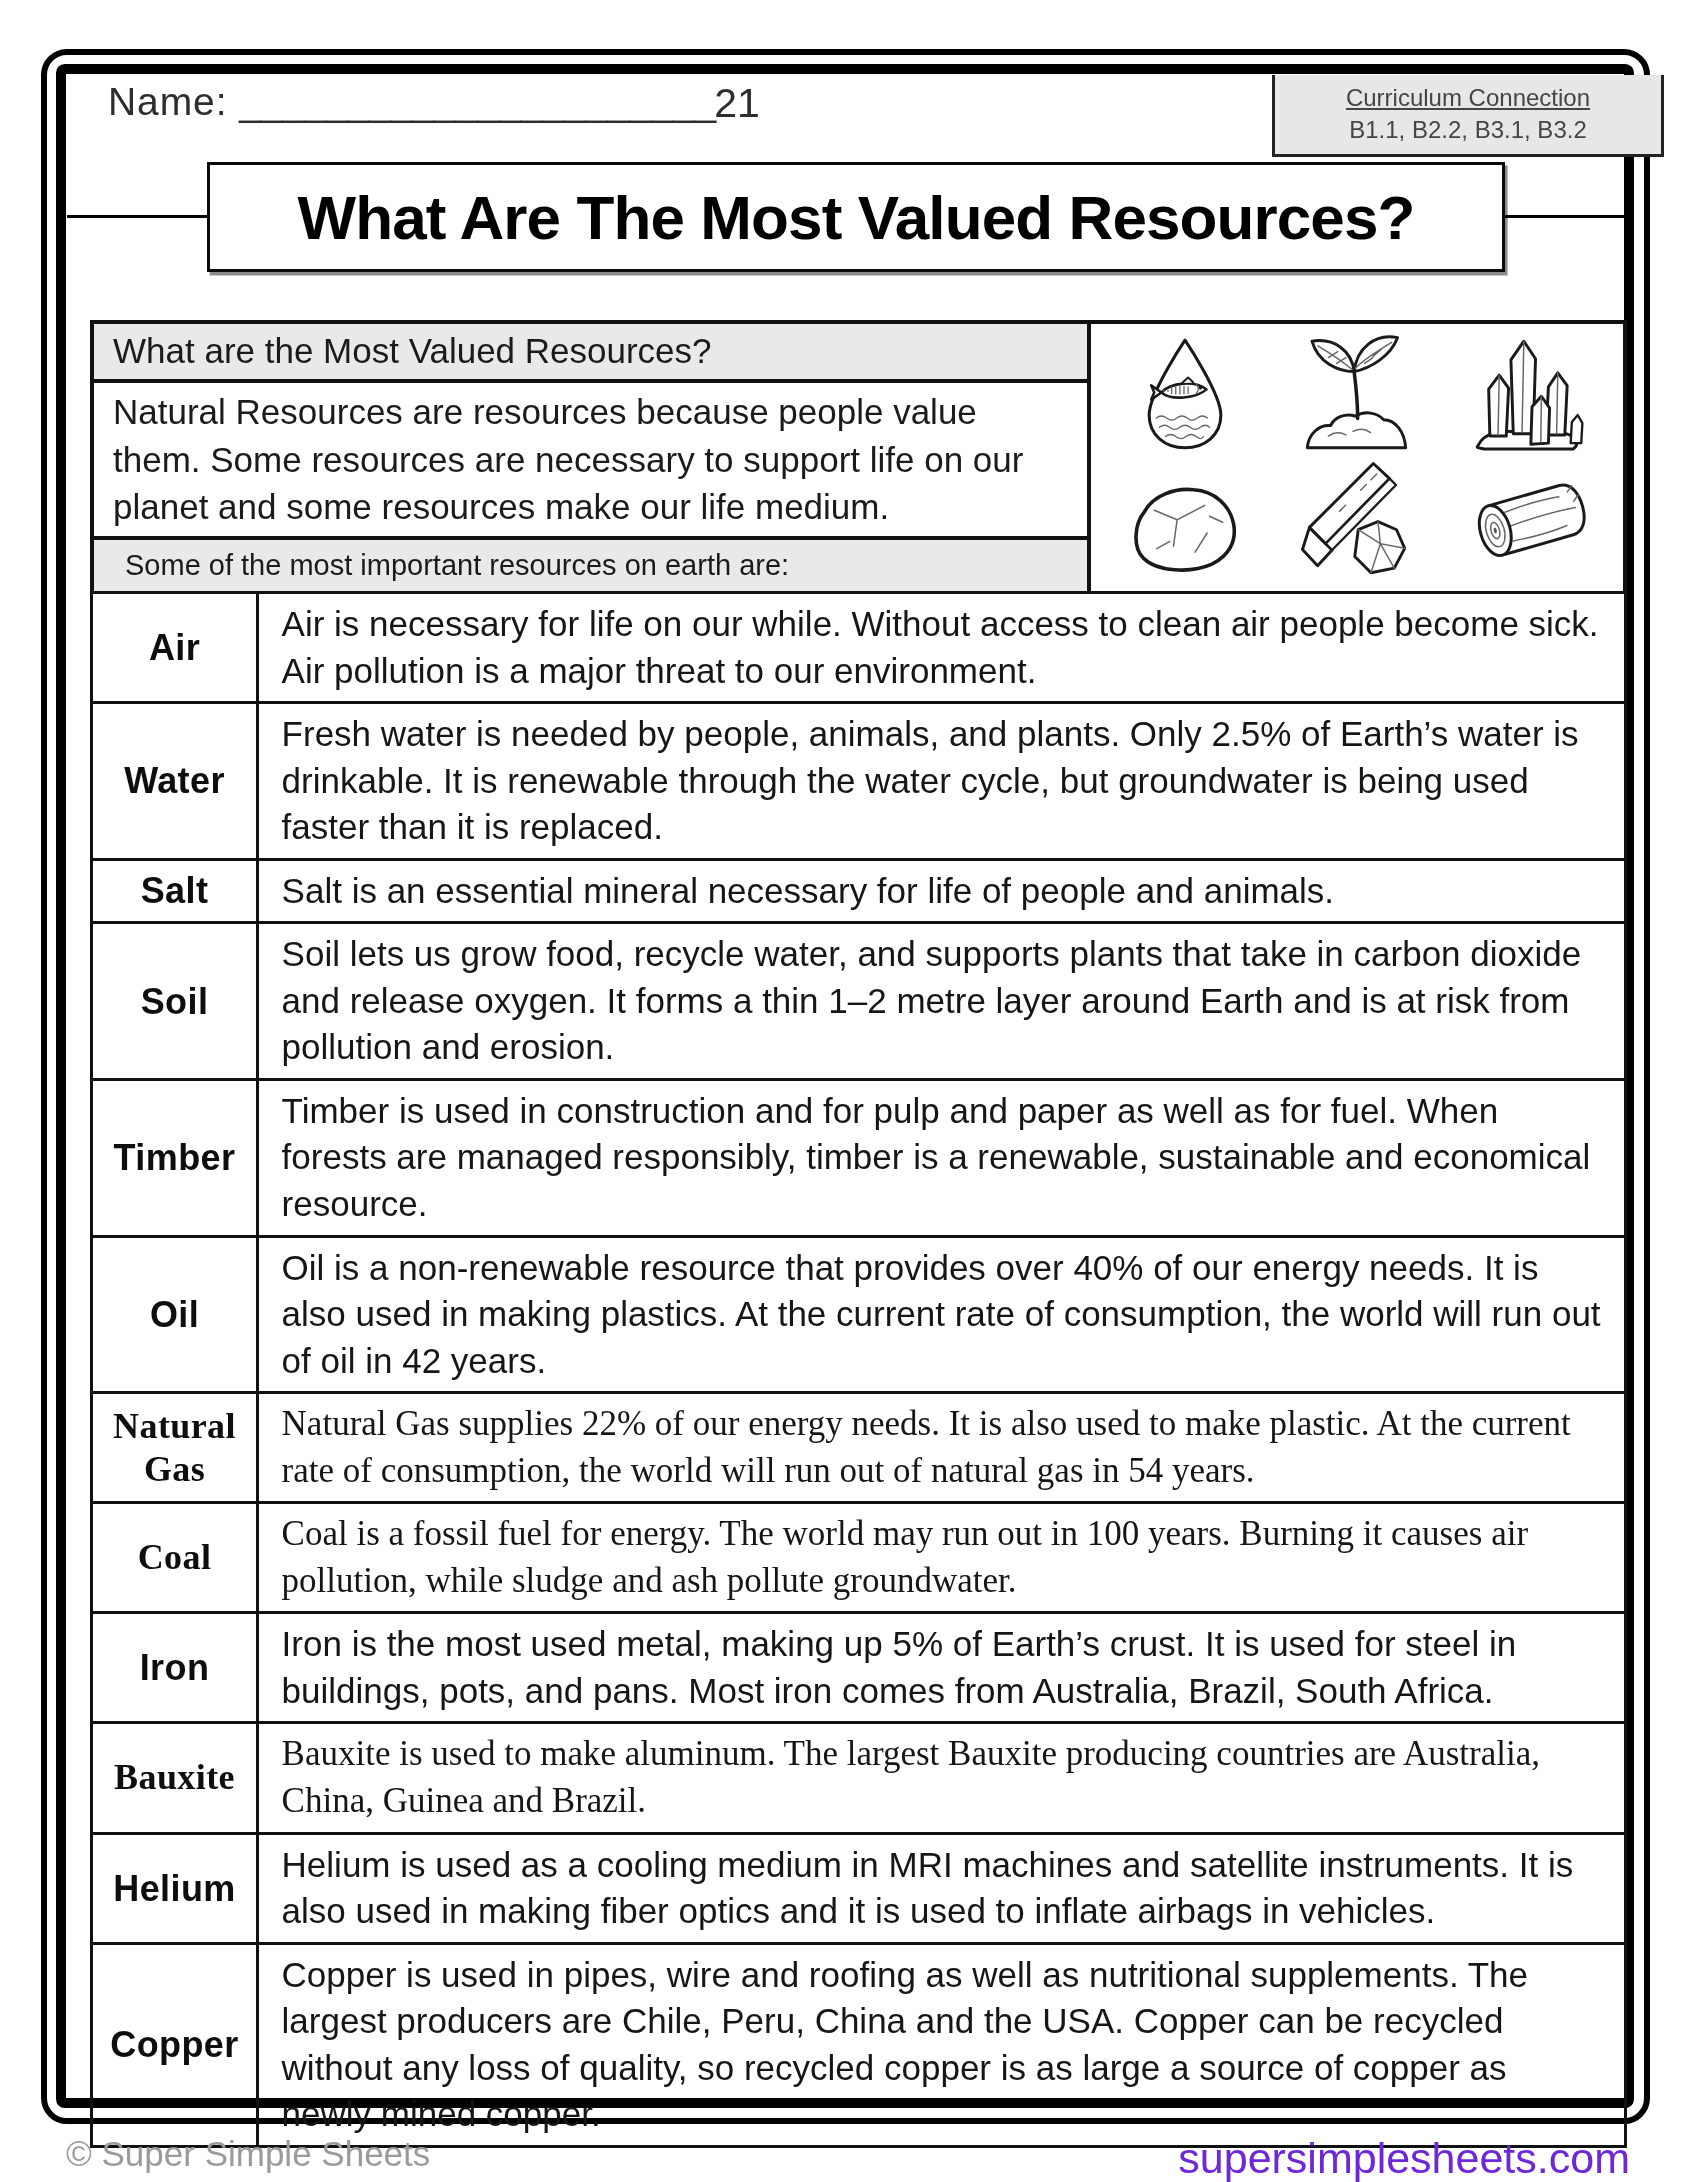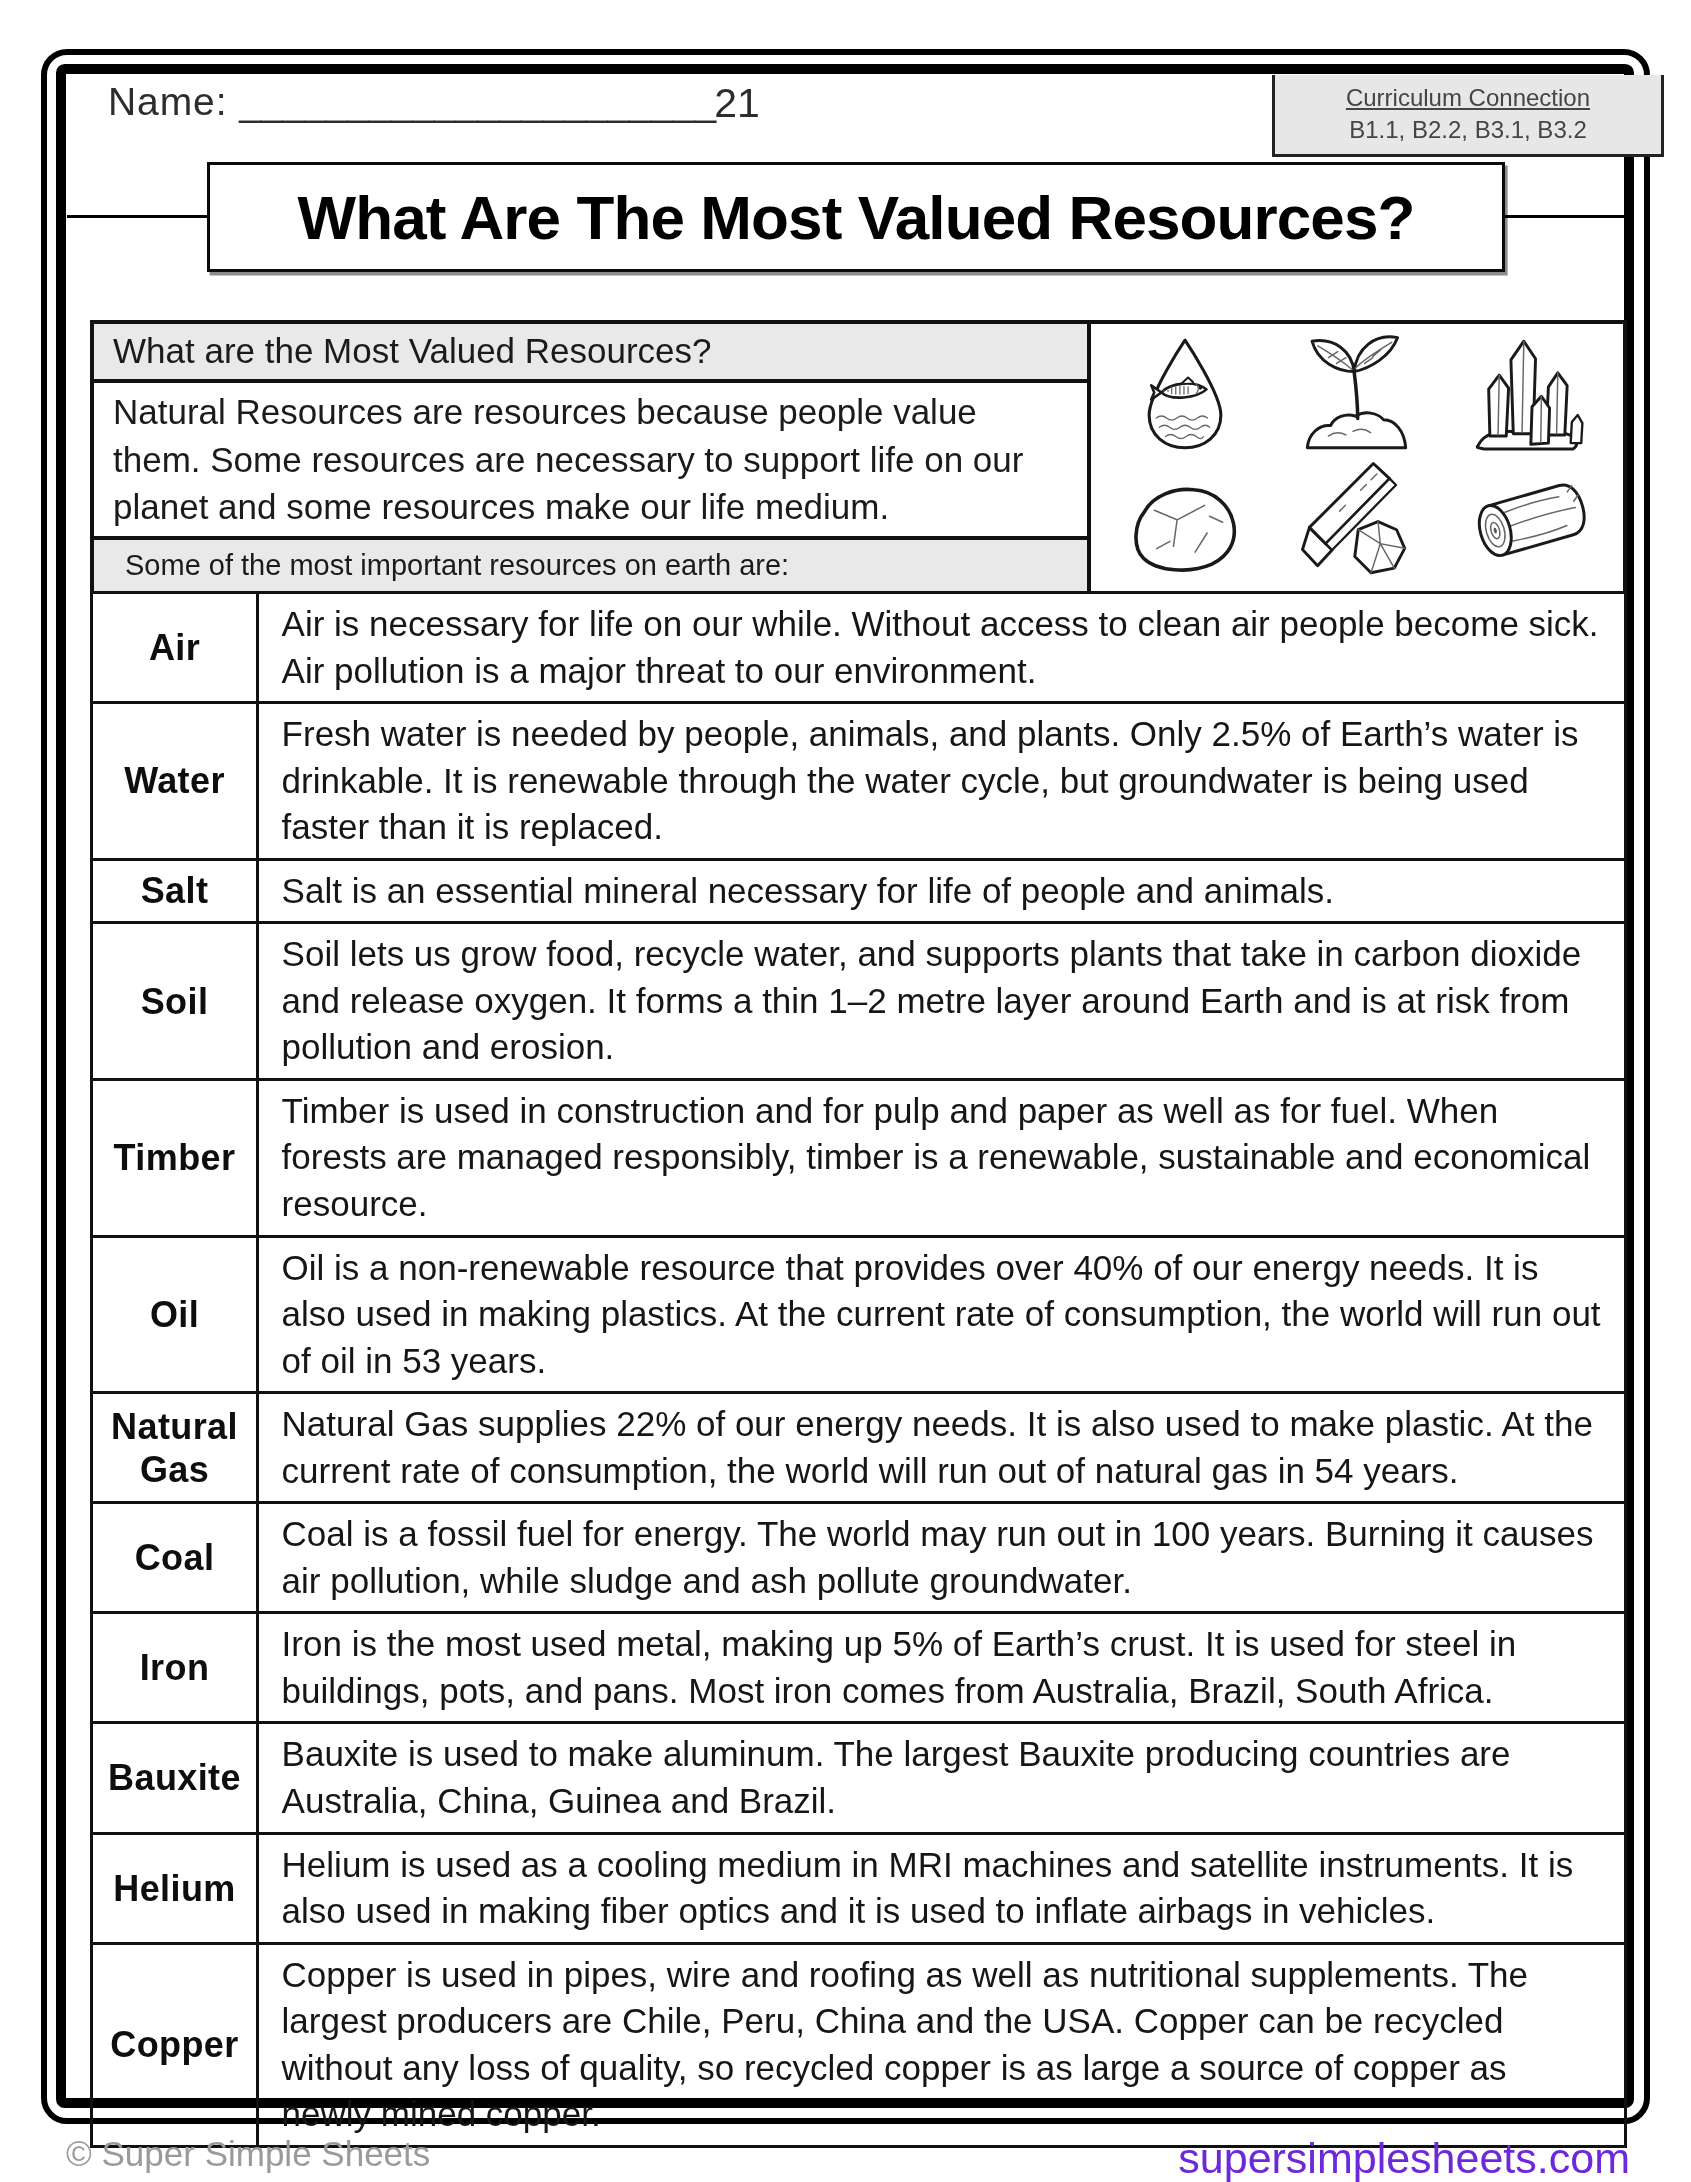--- a/index.html
+++ b/index.html
@@ -81,21 +81,21 @@
     border-collapse:collapse; table-layout:fixed;
   }
   .res-table td { border:3.5px solid #111; }
   .res-table td.lab {
     width:166px; text-align:center; font-weight:bold; font-size:36px;
     letter-spacing:0.4px; color:#0e0e0e; padding:3.5px 5.2px; line-height:1.2;
   }
   .res-table td.desc {
     font-size:35px; line-height:1.33; color:#161616; padding:7px 22.6px;
   }
-  tr.h1 { height:56px; }  tr.h2 { height:103px; } tr.h2b { height:108px; }
+  tr.h1 { height:56px; }  tr.h2 { height:103px; } tr.h2b { height:108px;font-family:Liberation Serif, serif; }
   tr.h3 { height:150px; } tr.h4 { height:191px; }
 
   
   .footer-left {
     position:absolute; left:66px; top:2134px; font-size:35px; color:#9a9a9a;
   }
   .footer-right {
     position:absolute; right:61px; top:2134px; font-size:43px; color:#6d28d9;
   }
 
@@ -216,21 +216,21 @@
       <tr class="h3">
         <td class="lab">Soil</td>
         <td class="desc">Soil lets us grow food, recycle water, and supports plants that take in carbon dioxide and release oxygen. It forms a thin 1–2 metre layer around Earth and is at risk from pollution and erosion.</td>
       </tr>
       <tr class="h3">
         <td class="lab">Timber</td>
         <td class="desc">Timber is used in construction and for pulp and paper as well as for fuel. When forests are managed responsibly, timber is a renewable, sustainable and economical resource.</td>
       </tr>
       <tr class="h3">
         <td class="lab">Oil</td>
-        <td class="desc">Oil is a non-renewable resource that provides over 40% of our energy needs. It is also used in making plastics. At the current rate of consumption, the world will run out of oil in 53 years.</td>
+        <td class="desc">Oil is a non-renewable resource that provides over 40% of our energy needs. It is also used in making plastics. At the current rate of consumption, the world will run out of oil in 42 years.</td>
       </tr>
       <tr class="h2b">
         <td class="lab">Natural Gas</td>
         <td class="desc">Natural Gas supplies 22% of our energy needs. It is also used to make plastic. At the current rate of consumption, the world will run out of natural gas in 54 years.</td>
       </tr>
       <tr class="h2b">
         <td class="lab">Coal</td>
         <td class="desc">Coal is a fossil fuel for energy. The world may run out in 100 years. Burning it causes air pollution, while sludge and ash pollute groundwater.</td>
       </tr>
       <tr class="h2">

